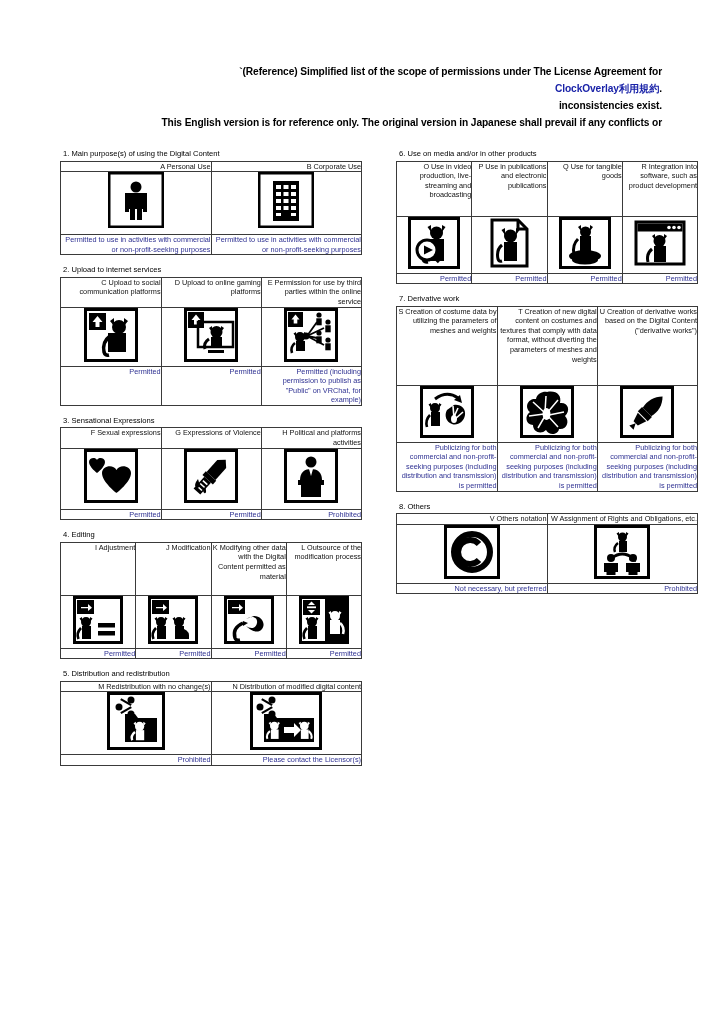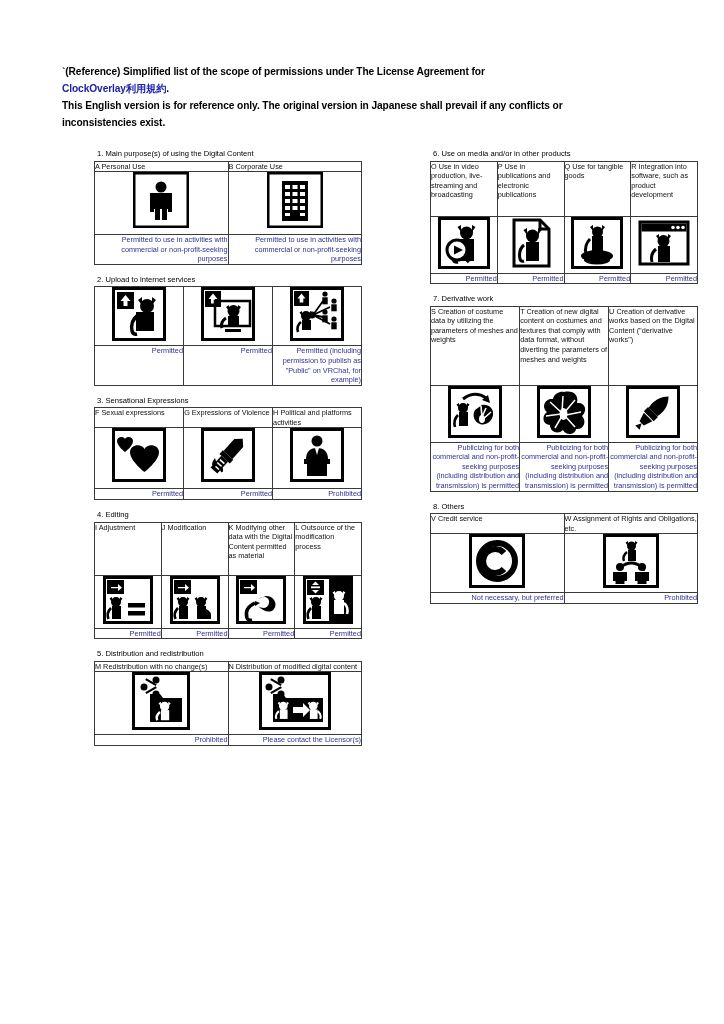--- a/index.html
+++ b/index.html
@@ -15,21 +15,21 @@
     position: relative;
     overflow: hidden;
   }
 
   
   .title-block {
     position: absolute;
     left: 62px;
     top: 63px;
     width: 600px;
-    text-align: left;
+    text-align: right;
     font-weight: bold;
     font-size: 10.2px;
     line-height: 17px;
     letter-spacing: -0.1px;
   }
   .title-block .line { display: block; }
   .link-ja { color: #1a23a8; font-weight: bold; }
 
   
   .col-left {
@@ -39,21 +39,21 @@
     width: 302px;
   }
   .col-right {
     position: absolute;
     left: 396px;
     top: 148px;
     width: 302px;
   }
 
   
-  .section { margin-bottom: 9px; margin-left: 34px; }
+  .section { margin-bottom: 9px; }
   .section-title {
     font-size: 7.6px;
     line-height: 11px;
     color: #000;
     margin: 0 0 1.5px 3px;
     white-space: nowrap;
   }
 
   table.perm {
     width: 100%;
@@ -63,21 +63,21 @@
   }
   table.perm td {
     border: 0.9px solid #3a3a3a;
     vertical-align: top;
     padding: 0;
   }
 
   .cell-head {
     font-size: 7.3px;
     line-height: 9.6px;
-    text-align: left;
+    text-align: right;
     padding: 2px 2px 3px 2px;
     color: #111;
   }
   .cell-icon {
     text-align: center;
     vertical-align: middle;
     padding: 3px 2px 3px 2px;
   }
   .cell-result {
     font-size: 7.3px;
@@ -93,22 +93,22 @@
     line-height: 0;
   }
   .ico svg { display: block; }
 </style>
 </head>
 <body>
 
 <div class="title-block">
   <span class="line">`(Reference) Simplified list of the scope of permissions under The License Agreement for</span>
   <span class="line"><span class="link-ja">ClockOverlay利用規約</span><span>.</span></span>
+  <span class="line">inconsistencies exist.</span>
   <span class="line">This English version is for reference only. The original version in Japanese shall prevail if any conflicts or</span>
-  <span class="line">inconsistencies exist.</span>
 </div>
 
 <div class="col-left">
 
   <div class="section">
     <div class="section-title">1. Main purpose(s) of using the Digital Content</div>
     <table class="perm">
       <tbody>
           <tr>
         <td class="cell-head">A Personal Use</td>
@@ -158,20 +158,25 @@
         <td class="cell-result">Permitted to use in activities with commercial or non-profit-seeking purposes</td>
       </tr>
     </tbody>
       </table>
   </div>
 
   <div class="section">
     <div class="section-title">2. Upload to internet services</div>
     <table class="perm">
       <tbody>
+          <tr>
+        <td class="cell-head" style="width:33.4%">C Upload to social communication platforms</td>
+        <td class="cell-head" style="width:33.3%">D Upload to online gaming platforms</td>
+        <td class="cell-head" style="width:33.3%">E Permission for use by third parties within the online service</td>
+      </tr>
       <tr>
         <td class="cell-icon" style="height:58px">
           <span class="ico">
             <svg width="54" height="54" viewBox="0 0 54 54">
               <rect x="1.5" y="1.5" width="51" height="51" fill="#fff" stroke="#000" stroke-width="3"></rect>
               <rect x="5" y="5" width="17" height="17" fill="#000"></rect>
               <polygon points="13.5,8 18.5,14 15.5,14 15.5,19 11.5,19 11.5,14 8.5,14" fill="#fff"></polygon>
               <path d="M30 10 L30 18 L26 13 Z M40 10 L40 18 L44 13 Z" fill="#000"></path>
               <ellipse cx="35" cy="19" rx="7" ry="7" fill="#000"></ellipse>
               <rect x="28" y="25" width="14" height="19" fill="#000"></rect>
@@ -589,21 +594,21 @@
       </tr>
     </tbody>
       </table>
   </div>
 
   <div class="section">
     <div class="section-title">8. Others</div>
     <table class="perm">
       <tbody>
           <tr>
-        <td class="cell-head" style="width:50%">V Credit service</td>
+        <td class="cell-head" style="width:50%">V Others notation</td>
         <td class="cell-head" style="width:50%">W Assignment of Rights and Obligations, etc.</td>
       </tr>
       <tr>
         <td class="cell-icon" style="height:58px">
           <span class="ico">
             <svg width="56" height="54" viewBox="0 0 56 54">
               <rect x="1.5" y="1.5" width="53" height="51" fill="#fff" stroke="#000" stroke-width="3"></rect>
               <circle cx="28" cy="27" r="18" fill="none" stroke="#000" stroke-width="6"></circle>
               <path d="M35 19 A12 12 0 1 0 35 35" fill="none" stroke="#000" stroke-width="6"></path>
             </svg>

